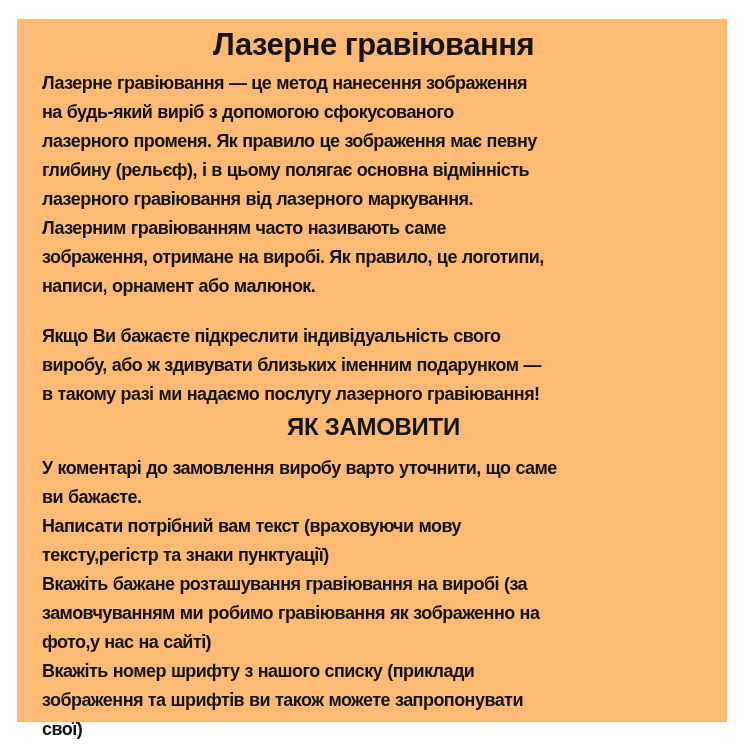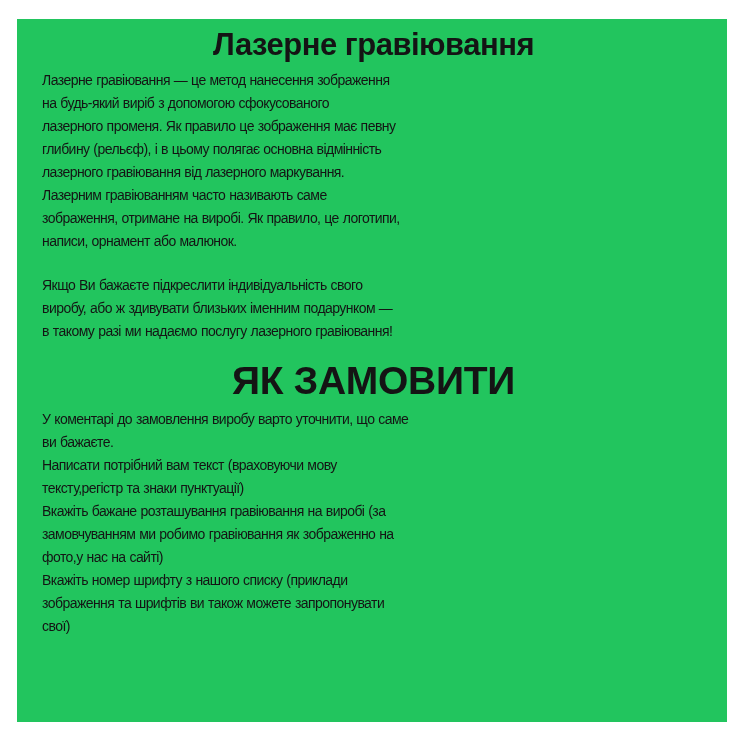--- a/index.html
+++ b/index.html
@@ -9,48 +9,47 @@
     background: #ffffff;
     font-family: "Liberation Sans", sans-serif;
     overflow: hidden;
   }
   .panel {
     position: absolute;
     left: 17px;
     top: 19px;
     width: 710px;
     height: 703px;
-    background: #22c55e;
+    background: #fdba74;
     color: #141414;
     padding: 6px 22px 0 25px;
   }
   .title {
     text-align: center;
     font-size: 31px;
     font-weight: 700;
     letter-spacing: -0.5px;
     line-height: 40px;
     margin-bottom: 4px;
   }
   .body-text {
-    font-size: 14px;
-    font-weight: 400;
+    font-size: 18px;
+    font-weight: 700;
     letter-spacing: -0.55px;
-    line-height: 23px;
+    line-height: 29px;
     white-space: pre-line;
     word-spacing: 0.5px;
   }
   .offer { margin-top: 21px; }
   .section-heading {
     text-align: center;
-    font-size: 39px;
+    font-size: 24px;
     font-weight: 700;
     letter-spacing: -0.3px;
     line-height: 36px;
-    margin-top: 20px;
     margin-bottom: 9px;
   }
 </style>
 </head>
 <body>
 
 <div class="panel">
   <h1 class="title">Лазерне гравіювання</h1>
 
   <p class="body-text intro">Лазерне гравіювання — це метод нанесення зображення

